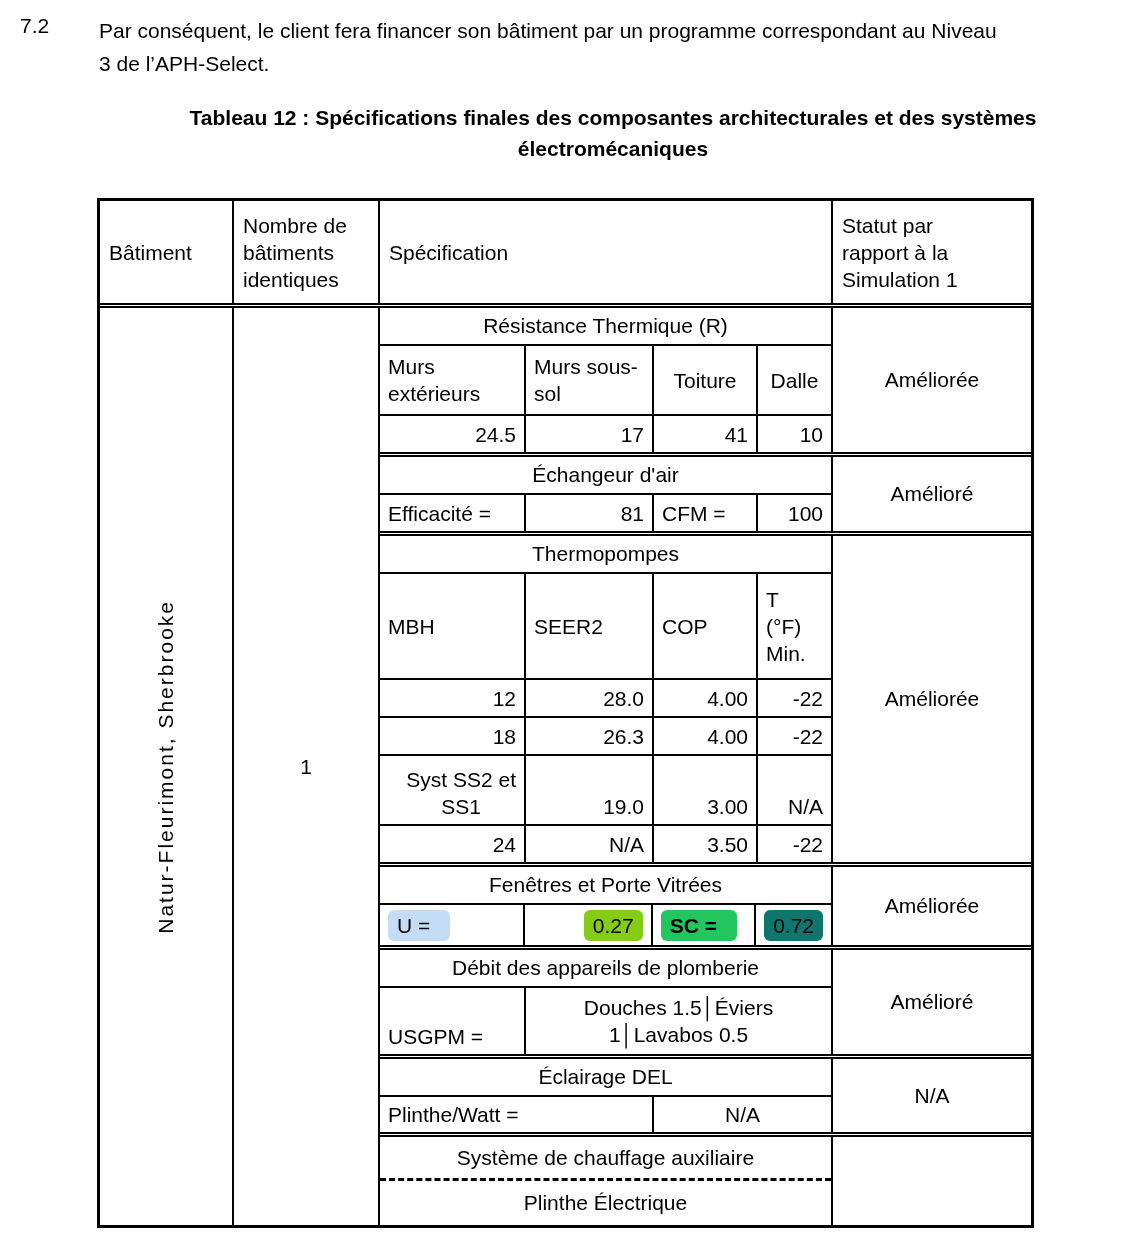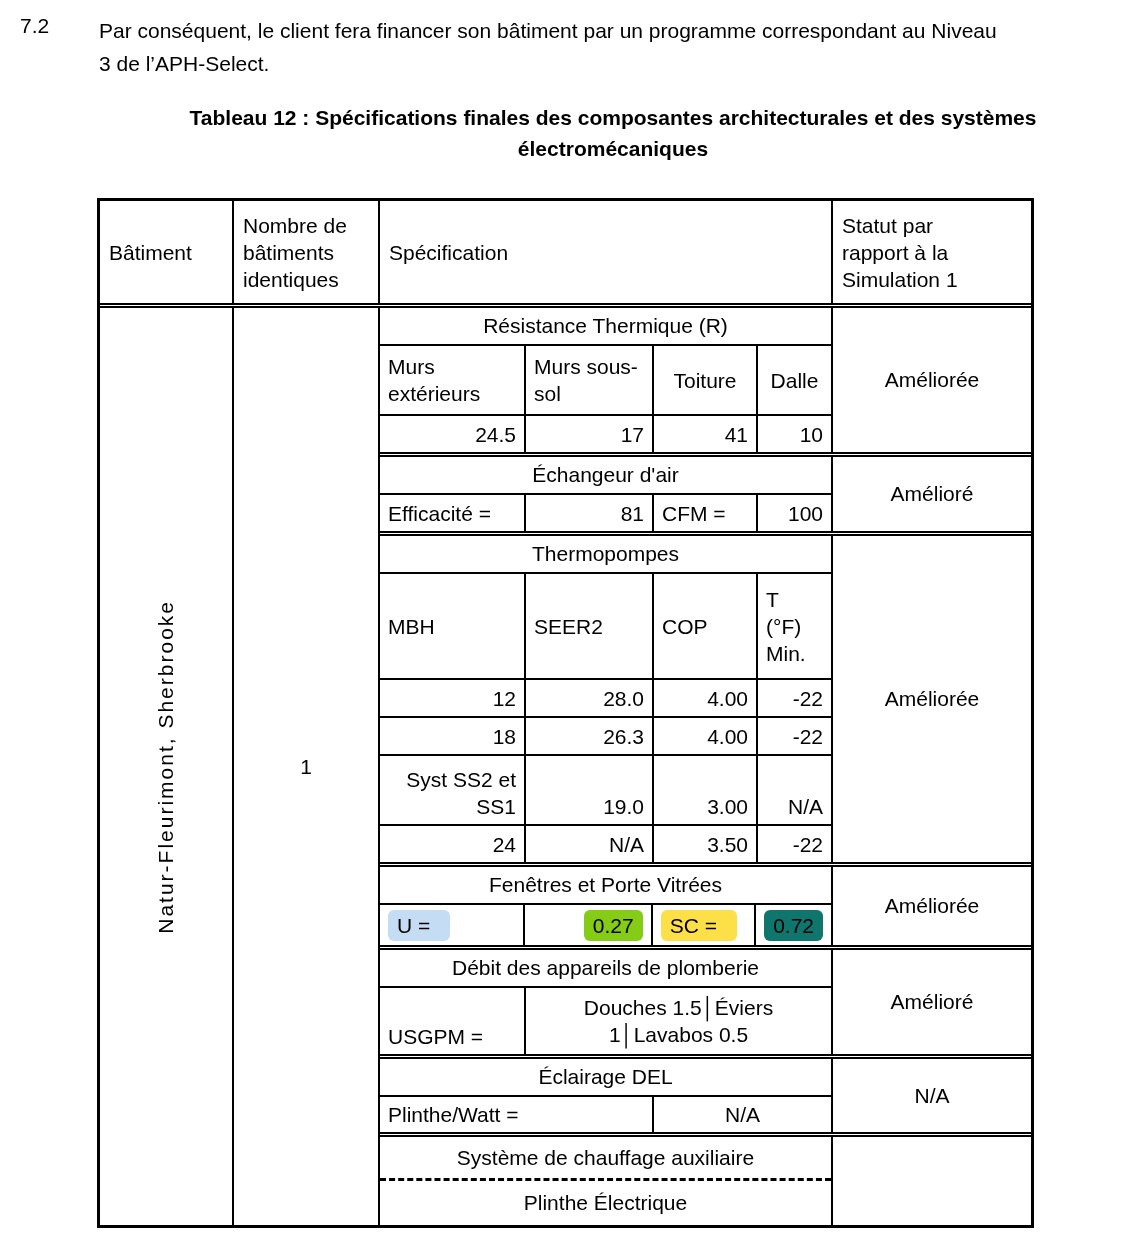--- a/index.html
+++ b/index.html
@@ -144,21 +144,21 @@
 
   .num { justify-content: flex-end; text-align: right; }
   .ctr { justify-content: center; text-align: center; }
   .bottom { align-items: flex-end; }
 
   .r-hdr .c { min-height: 68px; }
   .r-val .c { min-height: 36px; }
   .r-one .c { min-height: 36px; }
   .t-hdr .c { min-height: 104px; }
   .t-row .c { min-height: 36px; }
-  .t-row-tall .c { min-height: 68px; }
+  .t-row-tall .c { min-height: 68px; text-align: center; }
   .f-row .c { min-height: 40px; }
   .d-row .c { min-height: 66px; }
   .e-row .c { min-height: 34px; }
 
   .hl {
     border-radius: 6px;
     padding: 2px 9px;
     display: inline-block;
   }
   .hl-pad { padding-right: 20px; }
@@ -267,21 +267,21 @@
           </div>
           <div class="status-cell">Améliorée</div>
         </div>
 
         <div class="group">
           <div class="spec">
             <div class="g-title">Fenêtres et Porte Vitrées</div>
             <div class="cells-row f-row">
               <div class="c w1"><span class="hl hl-pad" style="background: rgb(197, 221, 244);">U =</span></div>
               <div class="c w2 num"><span class="hl" style="background: #84cc16;">0.27</span></div>
-              <div class="c w3"><span class="hl hl-pad" style="background: #fde047;">SC =</span></div>
+              <div class="c w3"><span class="hl hl-pad" style="background: #22c55e; font-weight: bold;">SC =</span></div>
               <div class="c w4 num"><span class="hl" style="background: #0f766e;">0.72</span></div>
             </div>
           </div>
           <div class="status-cell">Améliorée</div>
         </div>
 
         <div class="group">
           <div class="spec">
             <div class="g-title">Débit des appareils de plomberie</div>
             <div class="cells-row d-row">

